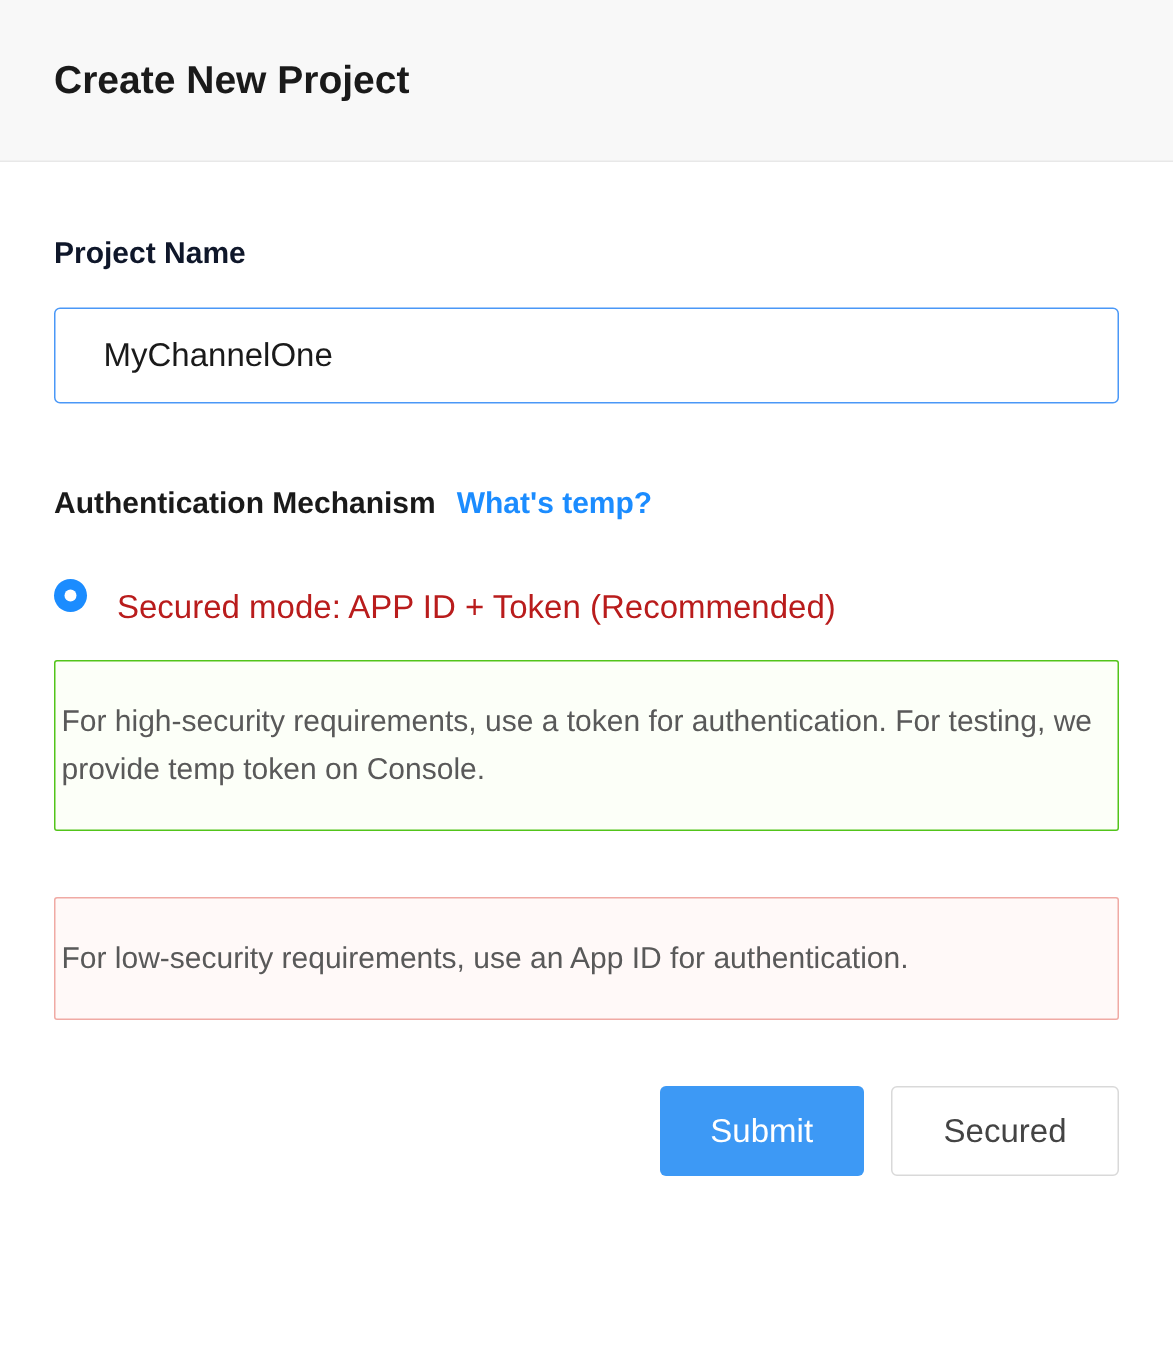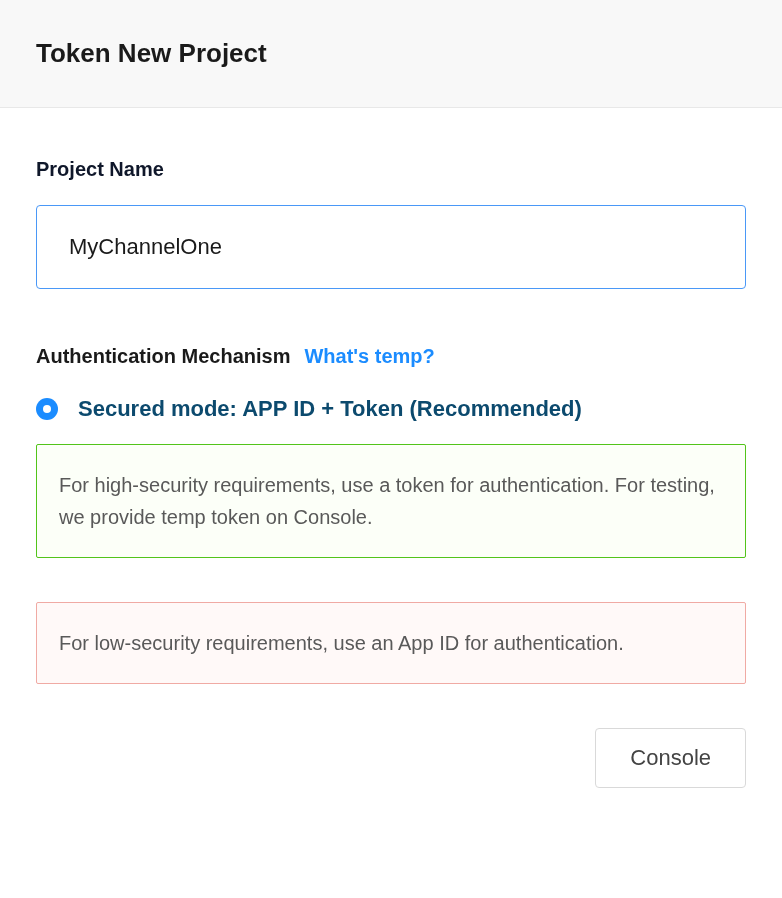--- a/index.html
+++ b/index.html
@@ -30,21 +30,21 @@
       font-size: 20px;
       font-weight: 700;
       color: #0f172a;
       margin-bottom: 24px;
       display: block;
     }
     .text-input {
       width: 100%;
       border: 1px solid #4a98f7;
       border-radius: 4px;
-      padding: 28px 32px;
+      padding: 18px 32px;
       font-size: 22px;
       color: #1a1a1a;
       outline: none;
       background: #fff;
     }
     .section {
       margin-top: 56px;
     }
     .section-header {
       display: flex;
@@ -93,26 +93,27 @@
     }
     .radio.unselected {
       background: #fff;
       border: 2px solid #d9d9d9;
     }
     .radio-label {
       font-size: 22px;
       color: #555;
     }
     .radio-label.active {
-      color: #0c4a6e;
-      font-weight: 700;
+      color: #b91c1c;
+      font-weight: 400;
+      margin-top: 16px;
     }
     .info-box {
       border-radius: 2px;
-      padding: 24px 22px;
+      padding: 24px 4px;
       font-size: 20px;
       color: #595959;
       line-height: 1.6;
       margin-bottom: 44px;
     }
     .info-box.green {
       border: 1px solid #52c41a;
       background: #fcfff8;
     }
     .info-box.red {
@@ -139,21 +140,21 @@
     .btn-secondary {
       background: #fff;
       color: #444;
       border: 1px solid #d9d9d9;
     }
   </style>
 </head>
 <body>
 
 <div class="header">
-  <h1 class="header-title">Token New Project</h1>
+  <h1 class="header-title">Create New Project</h1>
 </div>
 
 <div class="content">
 
   <label class="field-label">Project Name</label>
   <input type="text" class="text-input" value="MyChannelOne" style="">
 
   <div class="section">
     <div class="section-header">
       <span class="section-title">Authentication Mechanism</span>
@@ -162,17 +163,18 @@
 
     <div class="radio-option">
       <div class="radio selected"></div>
       <span class="radio-label active">Secured mode: APP ID + Token (Recommended)</span>
     </div>
     <div class="info-box green">For high-security requirements, use a token for authentication. For testing, we provide temp token on Console.</div>
 
     <div class="info-box red">For low-security requirements, use an App ID for authentication.</div>
 
     <div class="actions">
-      <button class="btn btn-secondary">Console</button>
+      <button class="btn btn-primary">Submit</button>
+      <button class="btn btn-secondary">Secured</button>
     </div>
   </div>
 
 </div>
 
 </body></html>

